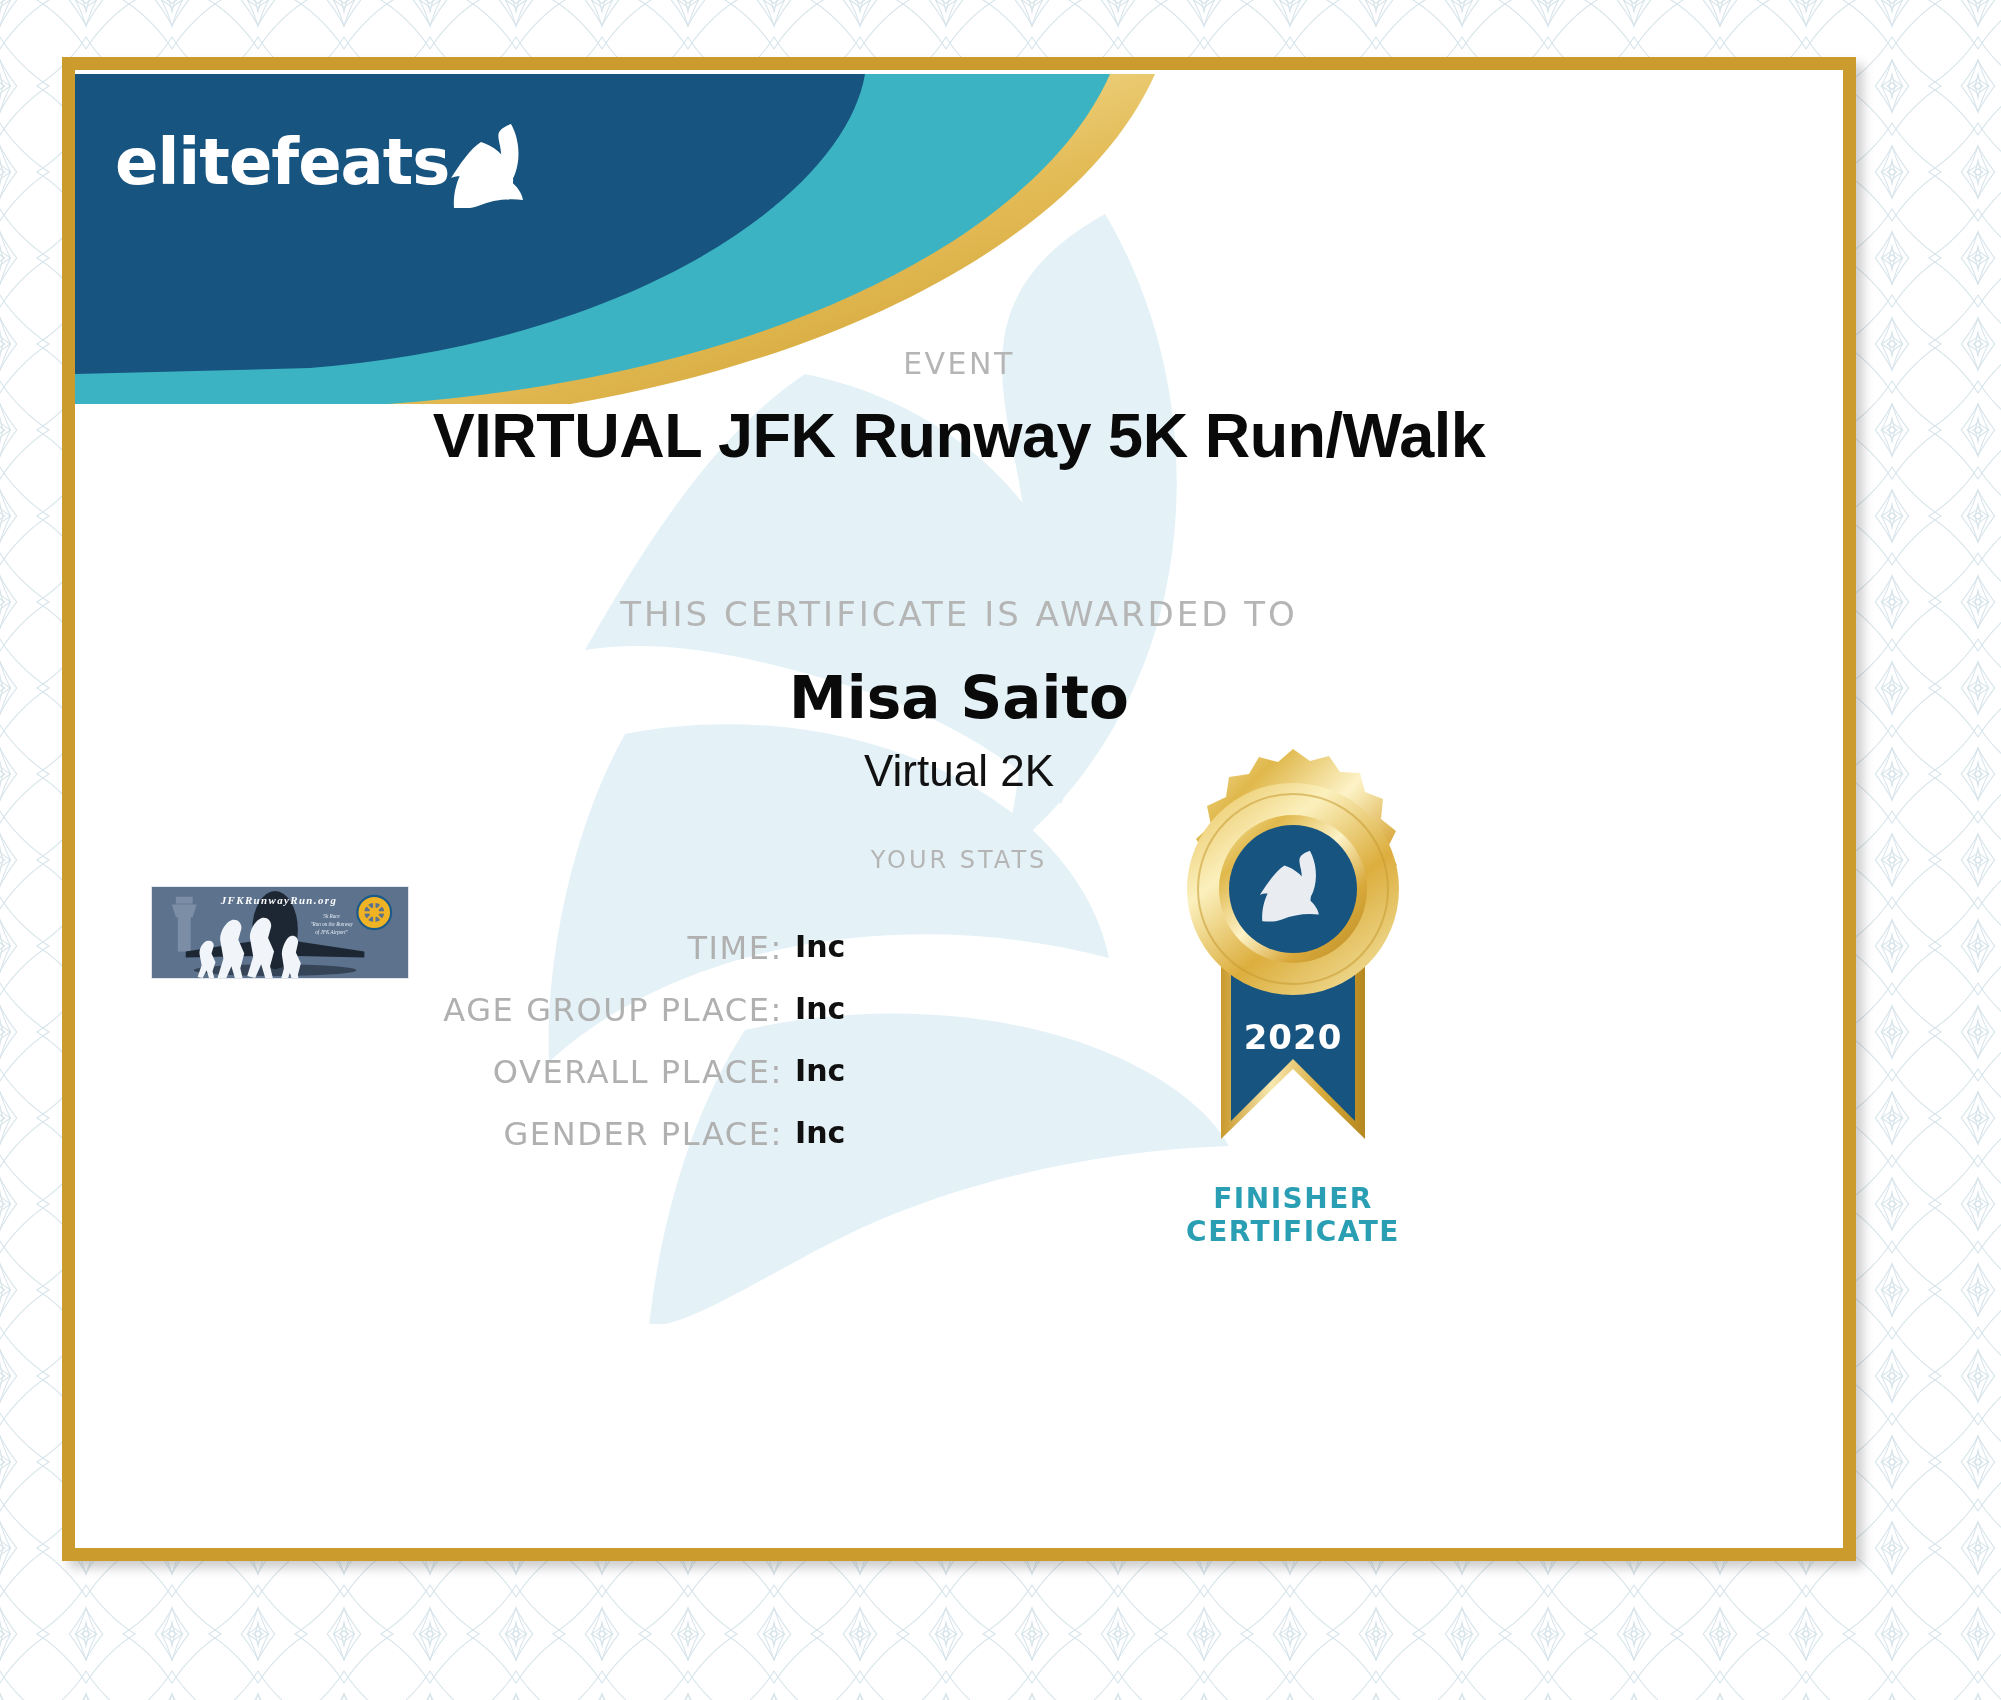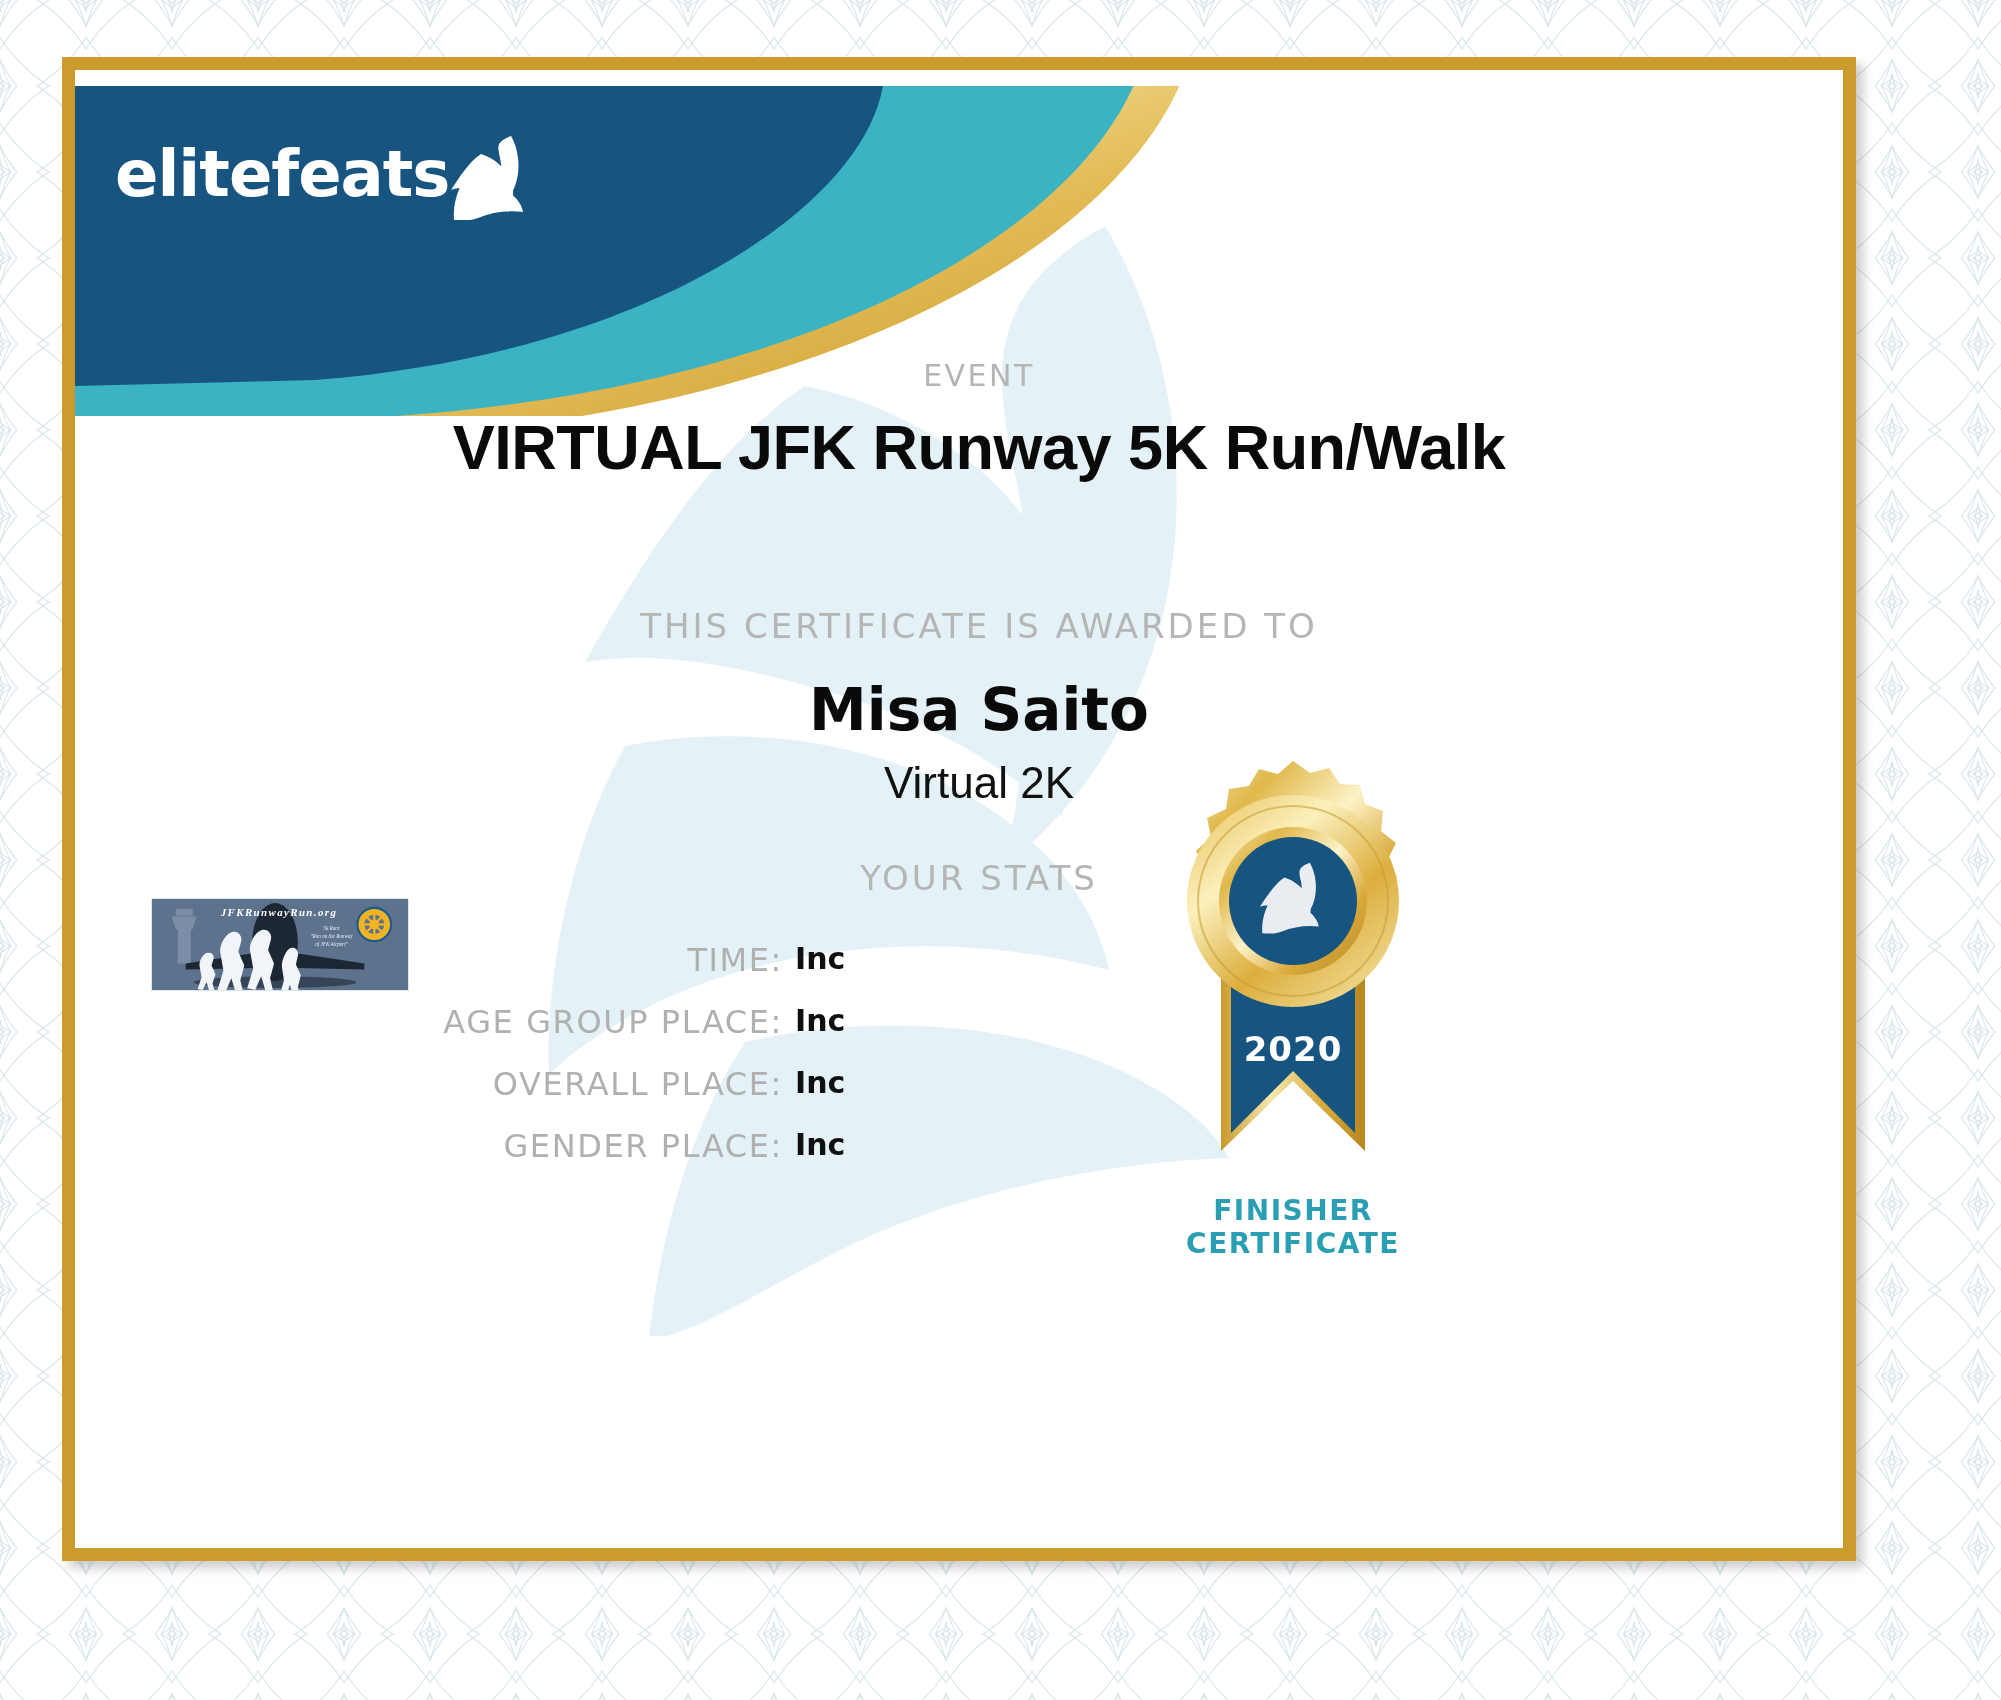--- a/index.html
+++ b/index.html
@@ -39,25 +39,24 @@
     background: #ffffff;
     border: 13px solid #cc9b2e;
     box-sizing: border-box;
     box-shadow: 7px 7px 10px rgba(90,90,90,0.30);
     z-index: 3;
     overflow: hidden;
   }
 
   .cert-inner {
     position: absolute;
-    left: 0; top: 16px;
+    left: 0; top: 4px;
     width: 100%;
     height: 100%;
     overflow: hidden;
-    padding-left: 40px;
   }
 
   
   .header-art {
     position: absolute;
     left: 0; top: 0;
     width: 100%;
     height: 330px;
     z-index: 2;
   }
@@ -109,21 +108,21 @@
     width: 100%;
     text-align: center;
     color: #b5b5b5;
     font-family: "DejaVu Sans", sans-serif;
     letter-spacing: 2.5px;
     font-weight: 400;
   }
 
   #event-label  { top: 272px; font-size: 30px; }
   #awarded-label{ top: 520px; font-size: 34px; letter-spacing: 3px; }
-  #stats-label  { top: 772px; font-size: 34px; letter-spacing: 3px; }
+  #stats-label  { top: 772px; font-size: 24px; letter-spacing: 3px; }
 
   .event-title {
     position: absolute;
     top: 325px;
     width: 100%;
     text-align: center;
     font-family: Liberation Sans, sans-serif;
     font-size: 63px;
     font-weight: bold;
     color: #0a0a0a;

